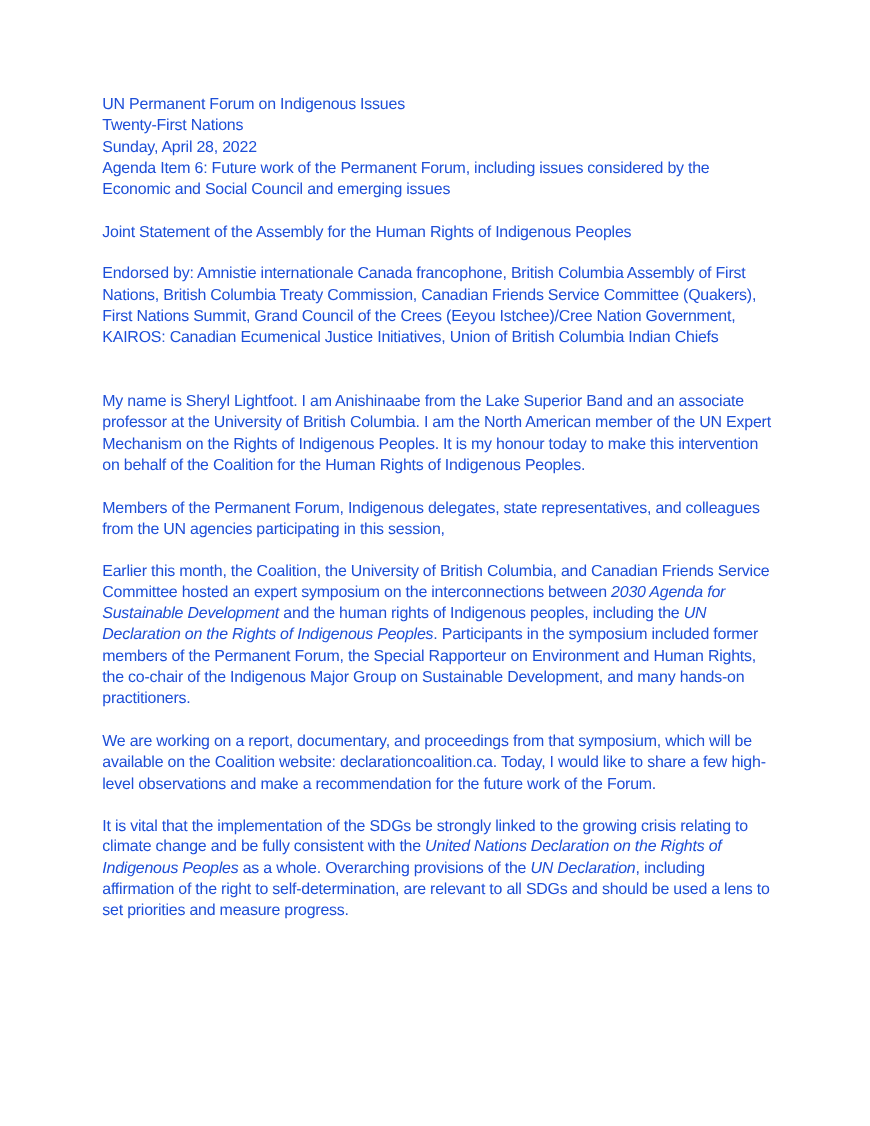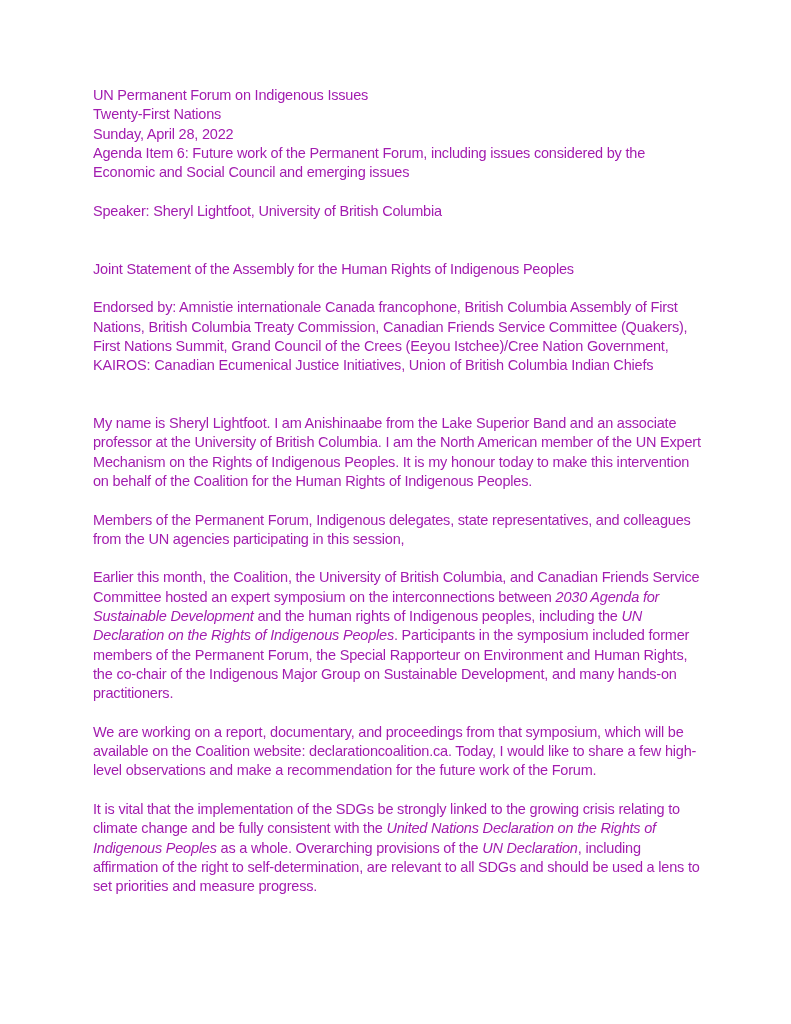--- a/index.html
+++ b/index.html
@@ -5,21 +5,21 @@
   html, body {
     margin: 0;
     padding: 0;
     background: #ffffff;
   }
   .page {
     position: relative;
     width: 791px;
     height: 1024px;
     background: #ffffff;
-    color: #a21caf;
+    color: #1d4ed8;
     font-family: "Liberation Sans", "DejaVu Sans", sans-serif;
     font-size: 14.5px;
     line-height: 19.3px;
     letter-spacing: -0.2px;
     overflow: hidden;
   }
   .doc {
     position: absolute;
     left: 93px;
     top: 86px;
@@ -47,21 +47,20 @@
 <div class="page">
   <div class="doc">
 
     <div class="header-block">
       <p>UN Permanent Forum on Indigenous Issues</p>
       <p>Twenty-First Nations</p>
       <p>Sunday, April 28, 2022</p>
       <p>Agenda Item 6: Future work of the Permanent Forum, including issues considered by the Economic and Social Council and emerging issues</p>
     </div>
 
-    <p class="gap2">Speaker: Sheryl Lightfoot, University of British Columbia</p>
 
     <p>Joint Statement of the Assembly for the Human Rights of Indigenous Peoples</p>
 
     <p class="gap2">Endorsed by: Amnistie internationale Canada francophone, British Columbia Assembly of First Nations, British Columbia Treaty Commission, Canadian Friends Service Committee (Quakers), First Nations Summit, Grand Council of the Crees (Eeyou Istchee)/Cree Nation Government, KAIROS: Canadian Ecumenical Justice Initiatives, Union of British Columbia Indian Chiefs</p>
 
     <p><span>My name is Sheryl Lightfoot. I am Anishinaabe from the Lake Superior Band and an associate professor at the University of British Columbia. I am the North American member of the UN Expert Mechanism on the Rights of Indigenous Peoples. It is my honour today to make this intervention on behalf of the Coalition for the Human Rights of Indigenous Peoples.</span></p>
 
     <p><span>Members of the Permanent Forum, Indigenous delegates, state representatives, and colleagues from the UN agencies participating in this session,</span></p>
 
     <p><span>Earlier this month, the Coalition, the University of British Columbia, and Canadian Friends Service Committee hosted an expert symposium on the interconnections between </span><span class="italic">2030 Agenda for Sustainable Development</span><span> and the human rights of Indigenous peoples, including the </span><span class="italic">UN Declaration on the Rights of Indigenous Peoples</span><span>. Participants in the symposium included former members of the Permanent Forum, the Special Rapporteur on Environment and Human Rights, the co-chair of the Indigenous Major Group on Sustainable Development, and many hands-on practitioners.</span></p>

